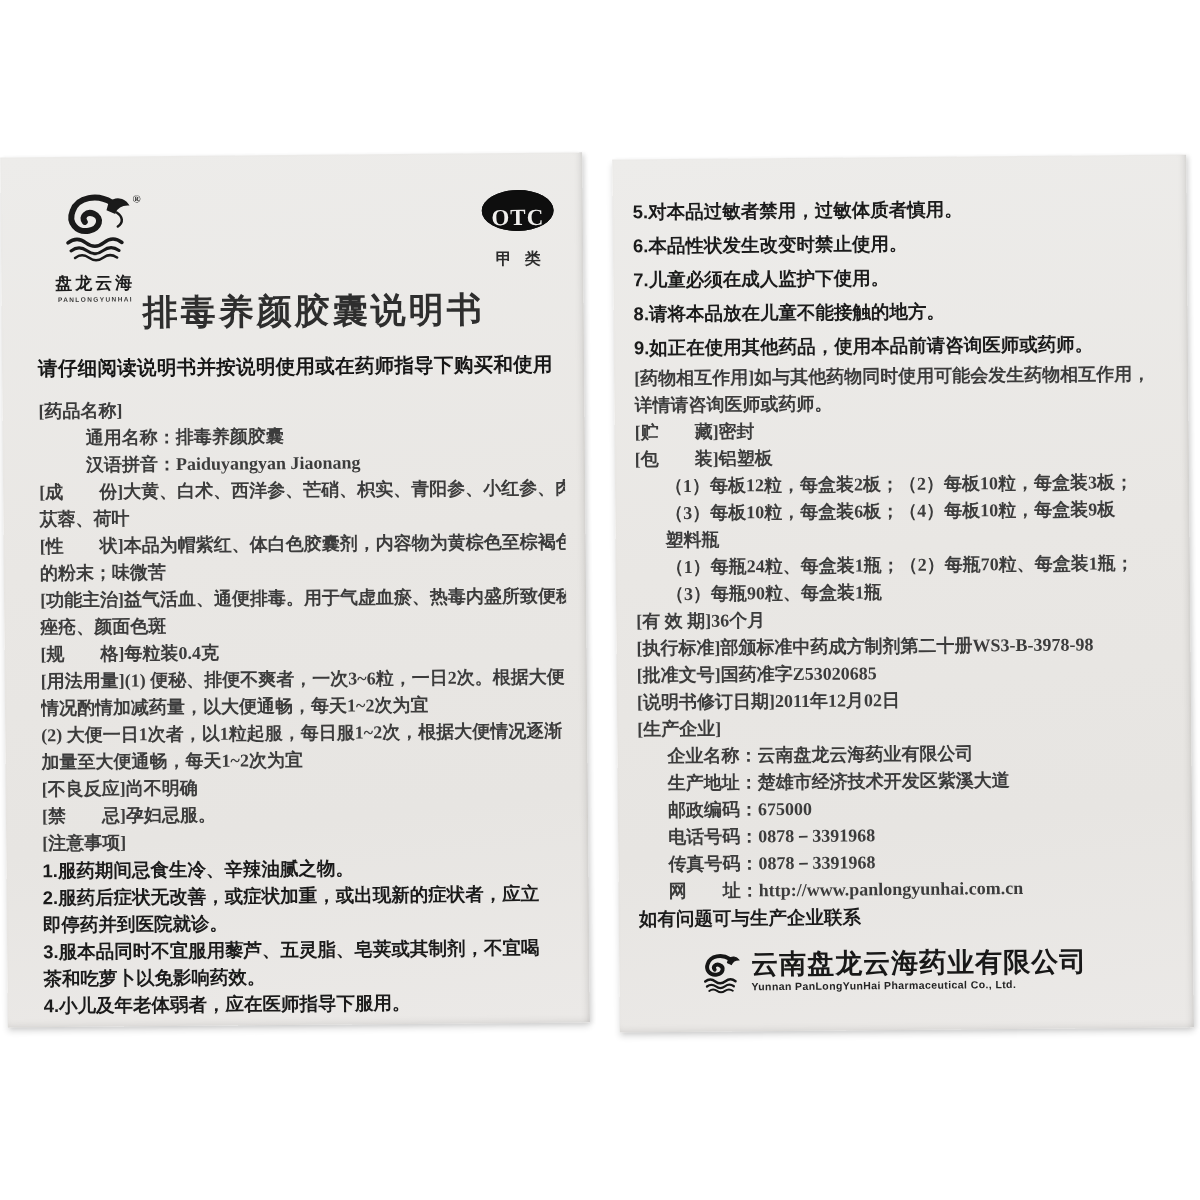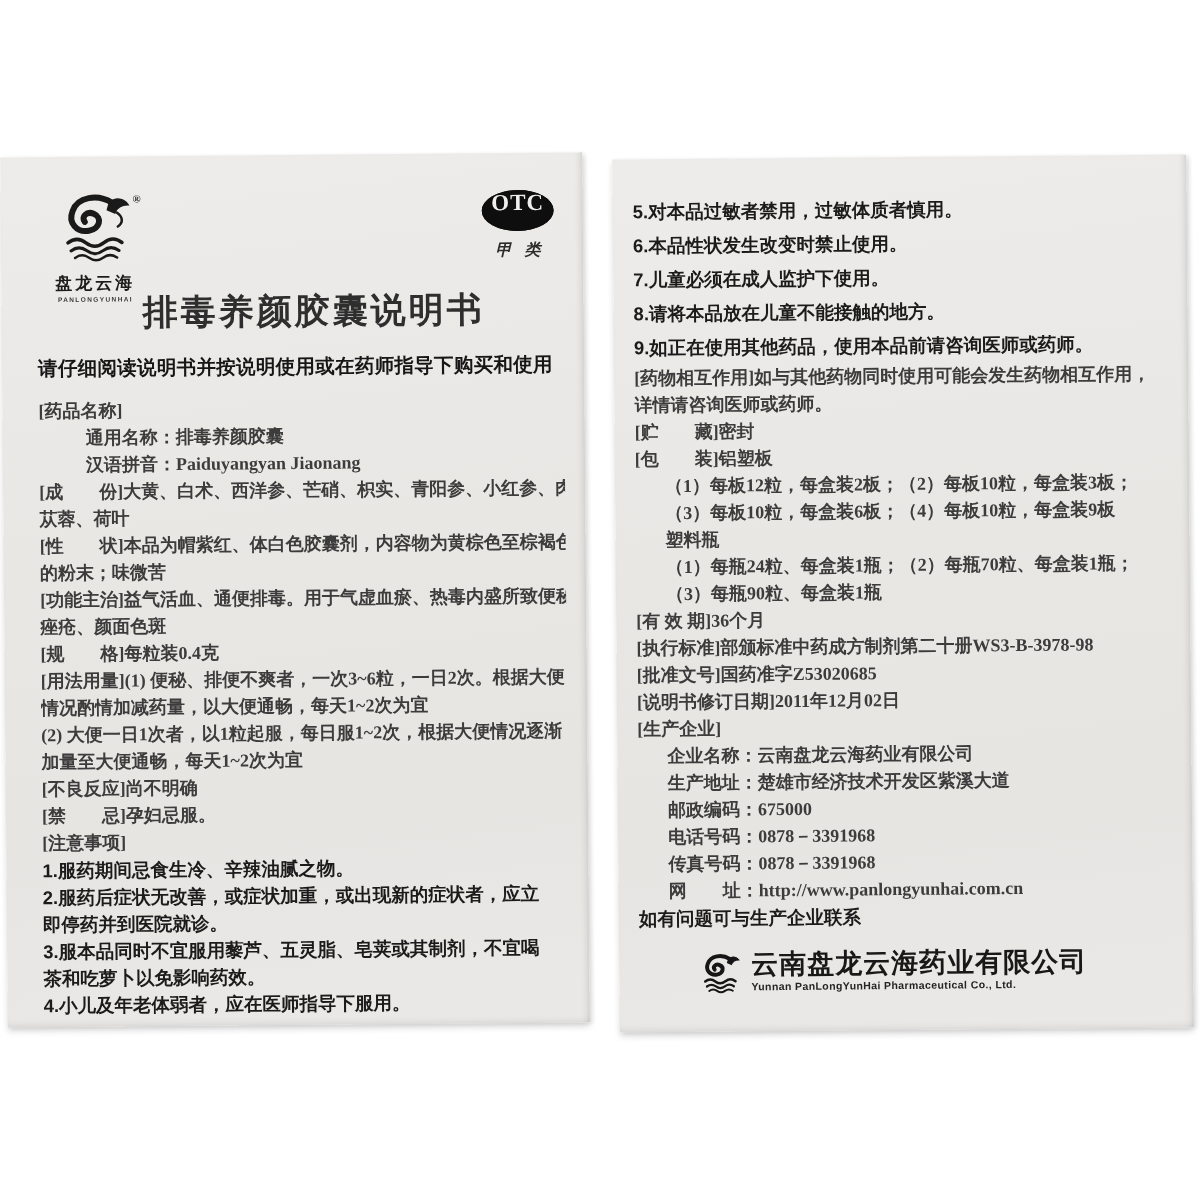--- a/index.html
+++ b/index.html
@@ -24,25 +24,25 @@
   .brand .dragon{display:block;margin:0 auto;}
   .brand .reg{position:absolute;top:2px;right:14px;font-size:11px;font-weight:700;color:#222;}
   .brand-cn{font-family:"Liberation Sans","DejaVu Sans",sans-serif;font-weight:800;
             font-size:17px;letter-spacing:3px;margin-top:1px;}
   .brand-en{font-family:"Liberation Sans","DejaVu Sans",sans-serif;font-weight:700;
             font-size:6.5px;letter-spacing:1.4px;color:#3a3a3a;margin-top:1px;}
 
   
   .otc{position:absolute;left:479px;top:37px;width:76px;text-align:center;}
   .otc-ellipse{width:72px;height:41px;margin:0 auto;background:#0e0e0e;border-radius:50%;
-               display:flex;align-items:flex-start;justify-content:center;
+               display:flex;align-items:flex-end;justify-content:center;
                box-shadow:0 0 0 1.5px #0e0e0e inset;font-family:Liberation Serif, serif;}
   .otc-ellipse span{color:#efeeec;font-size:23px;font-weight:700;letter-spacing:1px;}
-  .otc-class{margin-top:9px;font-size:16px;font-weight:700;color:#2b2b2b;
-             letter-spacing:13px;padding-left:13px;font-style:italic;}
+  .otc-class{margin-top:18px;font-size:16px;font-weight:700;color:#2b2b2b;
+             letter-spacing:13px;padding-left:13px;}
 
   .title{position:absolute;left:0;right:0;top:133px;text-align:center;
          font-size:35px;font-weight:700;letter-spacing:3px;color:#2e2e2e;padding-left:42px;}
   .subtitle{position:absolute;left:36px;top:198px;white-space:nowrap;
             font-family:"Liberation Sans","DejaVu Sans",sans-serif;
             font-size:19.5px;font-weight:700;color:#161616;letter-spacing:.3px;}
 
   .body-left{position:absolute;left:36px;right:20px;top:241px;}
   .body-right{position:absolute;left:20px;right:14px;top:36px;}
 

